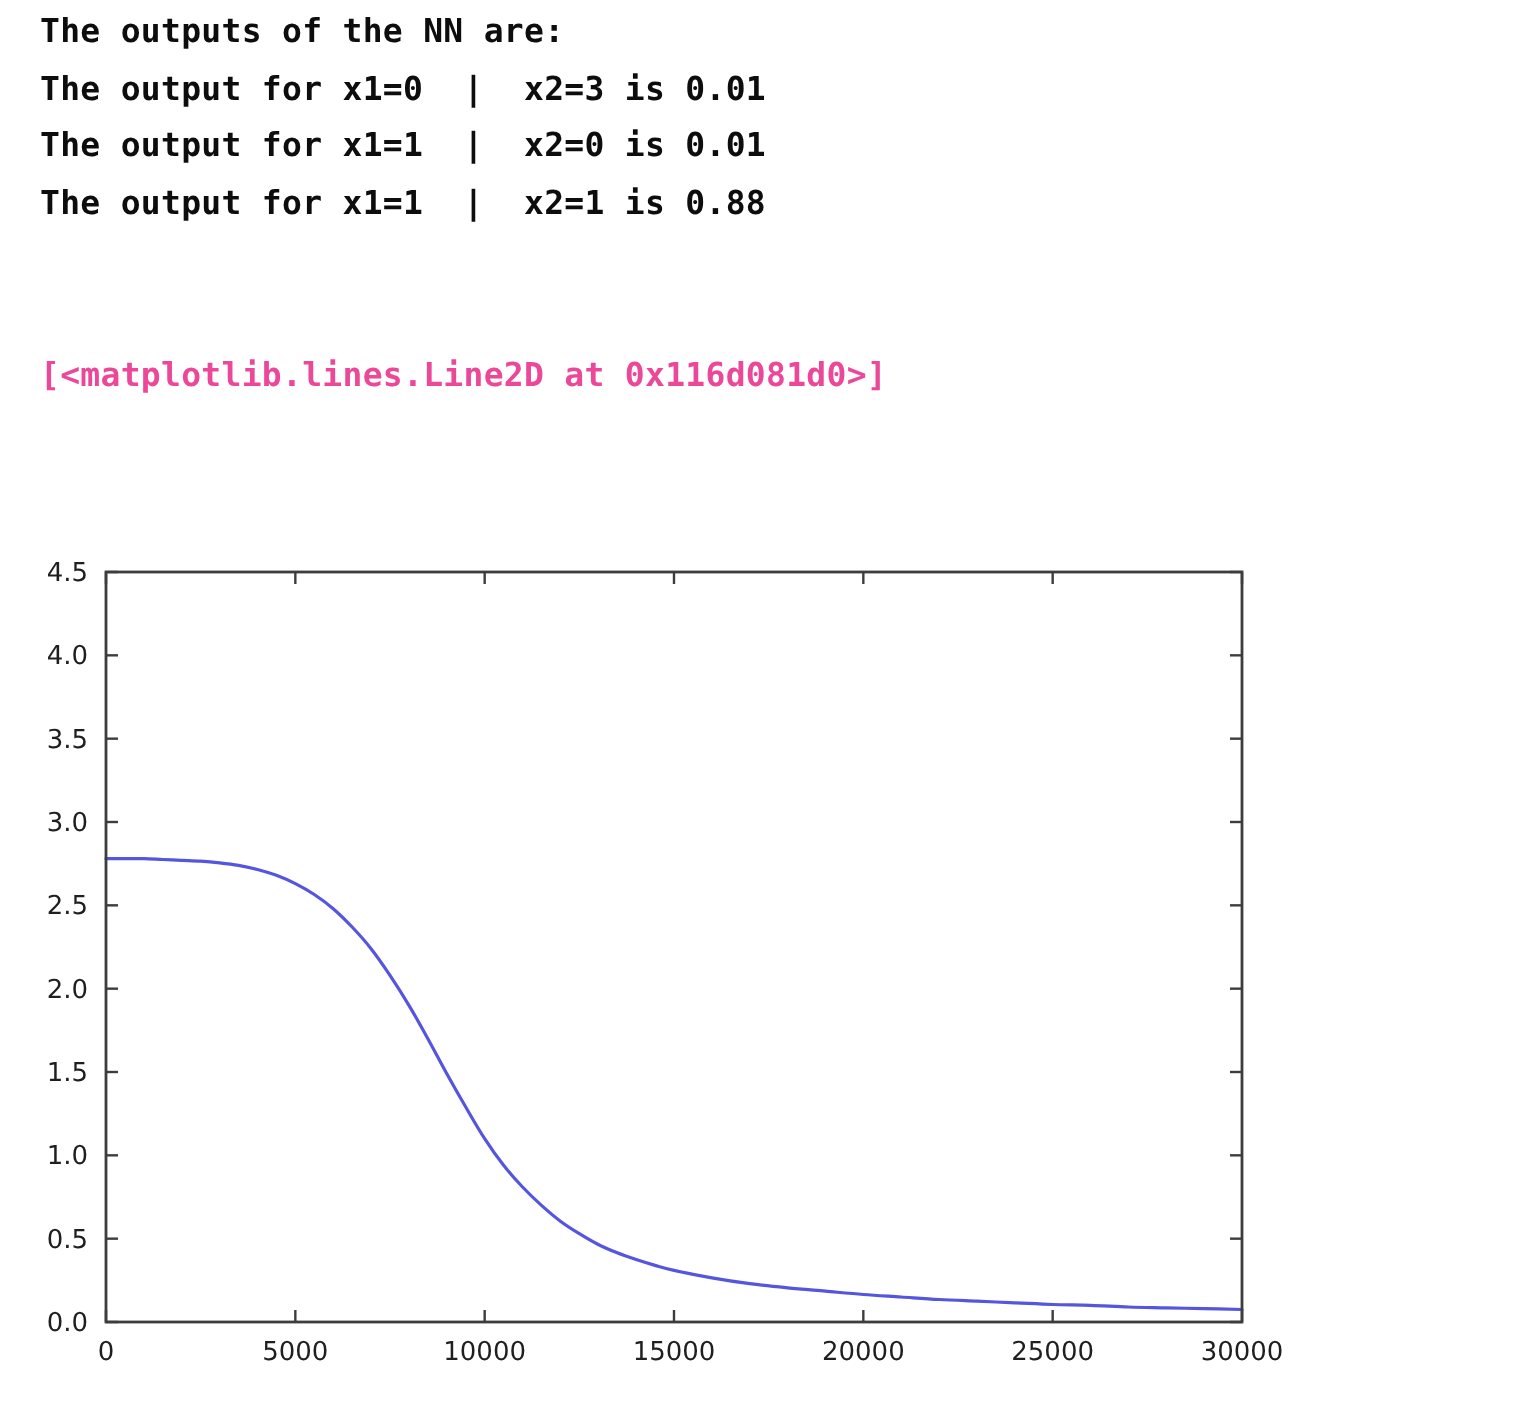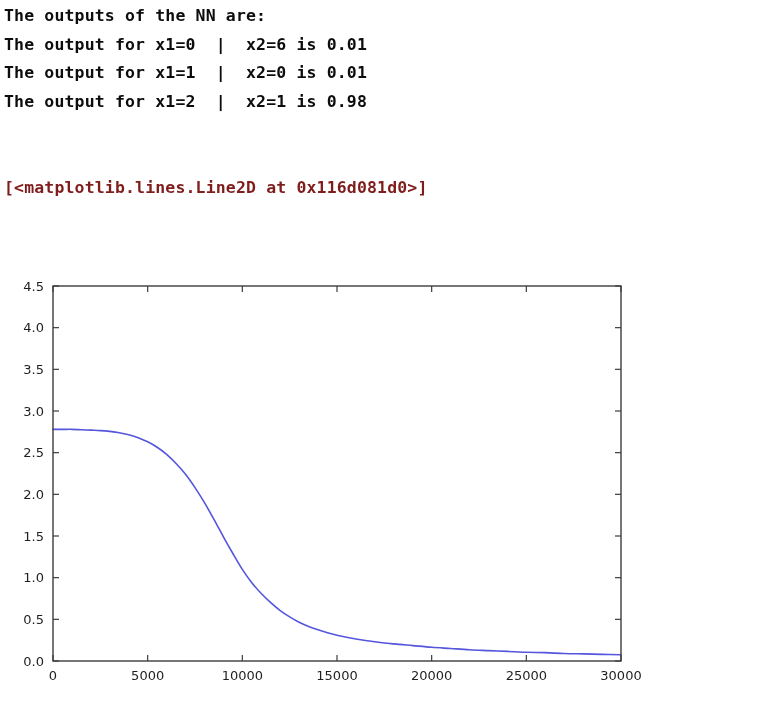--- a/index.html
+++ b/index.html
@@ -13,21 +13,21 @@
     height: 702px;
     position: relative;
     overflow: hidden;
     font-family: "DejaVu Sans Mono", "Liberation Mono", monospace;
     color: #1a1a1a;
   }
 
   
   .console-output {
     position: absolute;
-    left: 4px;
+    left: 20px;
     top: 2px;
     width: 740px;
   }
   .console-line {
     font-family: "DejaVu Sans Mono", "Liberation Mono", monospace;
     font-weight: bold;
     font-size: 16.5px;
     line-height: 28.6px;
     letter-spacing: 0.15px;
     white-space: pre;
@@ -36,21 +36,21 @@
   .console-line.blank {
     height: 28.6px;
   }
   .repr-line {
     font-family: "DejaVu Sans Mono", "Liberation Mono", monospace;
     font-weight: bold;
     font-size: 16.5px;
     line-height: 28.6px;
     letter-spacing: 0.15px;
     white-space: pre;
-    color: #7f1d1d;
+    color: #ec4899;
   }
 
   
   .figure {
     position: absolute;
     left: 0px;
     top: 268px;
     width: 700px;
     height: 430px;
   }
@@ -61,23 +61,23 @@
     font-family: "DejaVu Sans", "Liberation Sans", sans-serif;
     font-size: 13px;
     fill: #1f1f1f;
   }
 </style>
 </head>
 <body>
 
 <div class="console-output">
   <div class="console-line">The outputs of the NN are:</div>
-  <div class="console-line">The output for x1=0  |  x2=6 is 0.01</div>
+  <div class="console-line">The output for x1=0  |  x2=3 is 0.01</div>
   <div class="console-line">The output for x1=1  |  x2=0 is 0.01</div>
-  <div class="console-line">The output for x1=2  |  x2=1 is 0.98</div>
+  <div class="console-line">The output for x1=1  |  x2=1 is 0.88</div>
   <div class="console-line blank"></div>
   <div class="console-line blank"></div>
   <div class="repr-line">[&lt;matplotlib.lines.Line2D at 0x116d081d0&gt;]</div>
 </div>
 
 <div class="figure">
   <svg id="chart-svg" width="700" height="430" viewBox="0 0 700 430">
 
     <rect id="plot-bg" x="53" y="18" width="568" height="375" fill="#ffffff"></rect>
 

